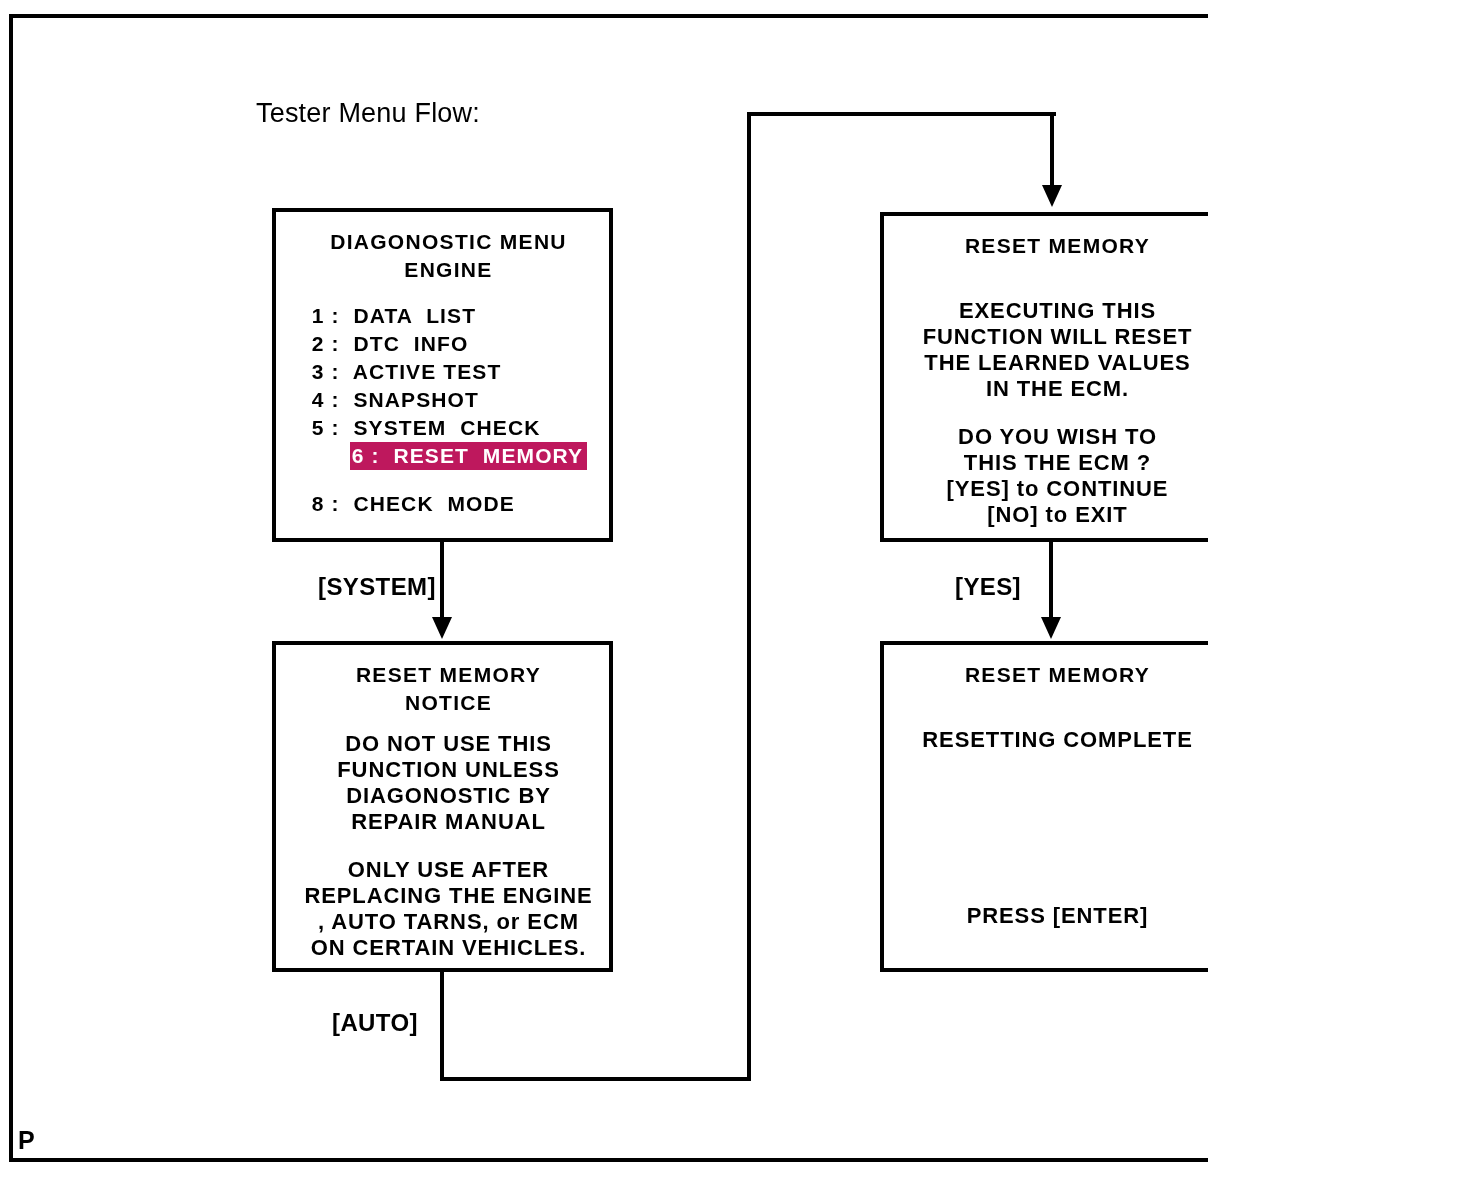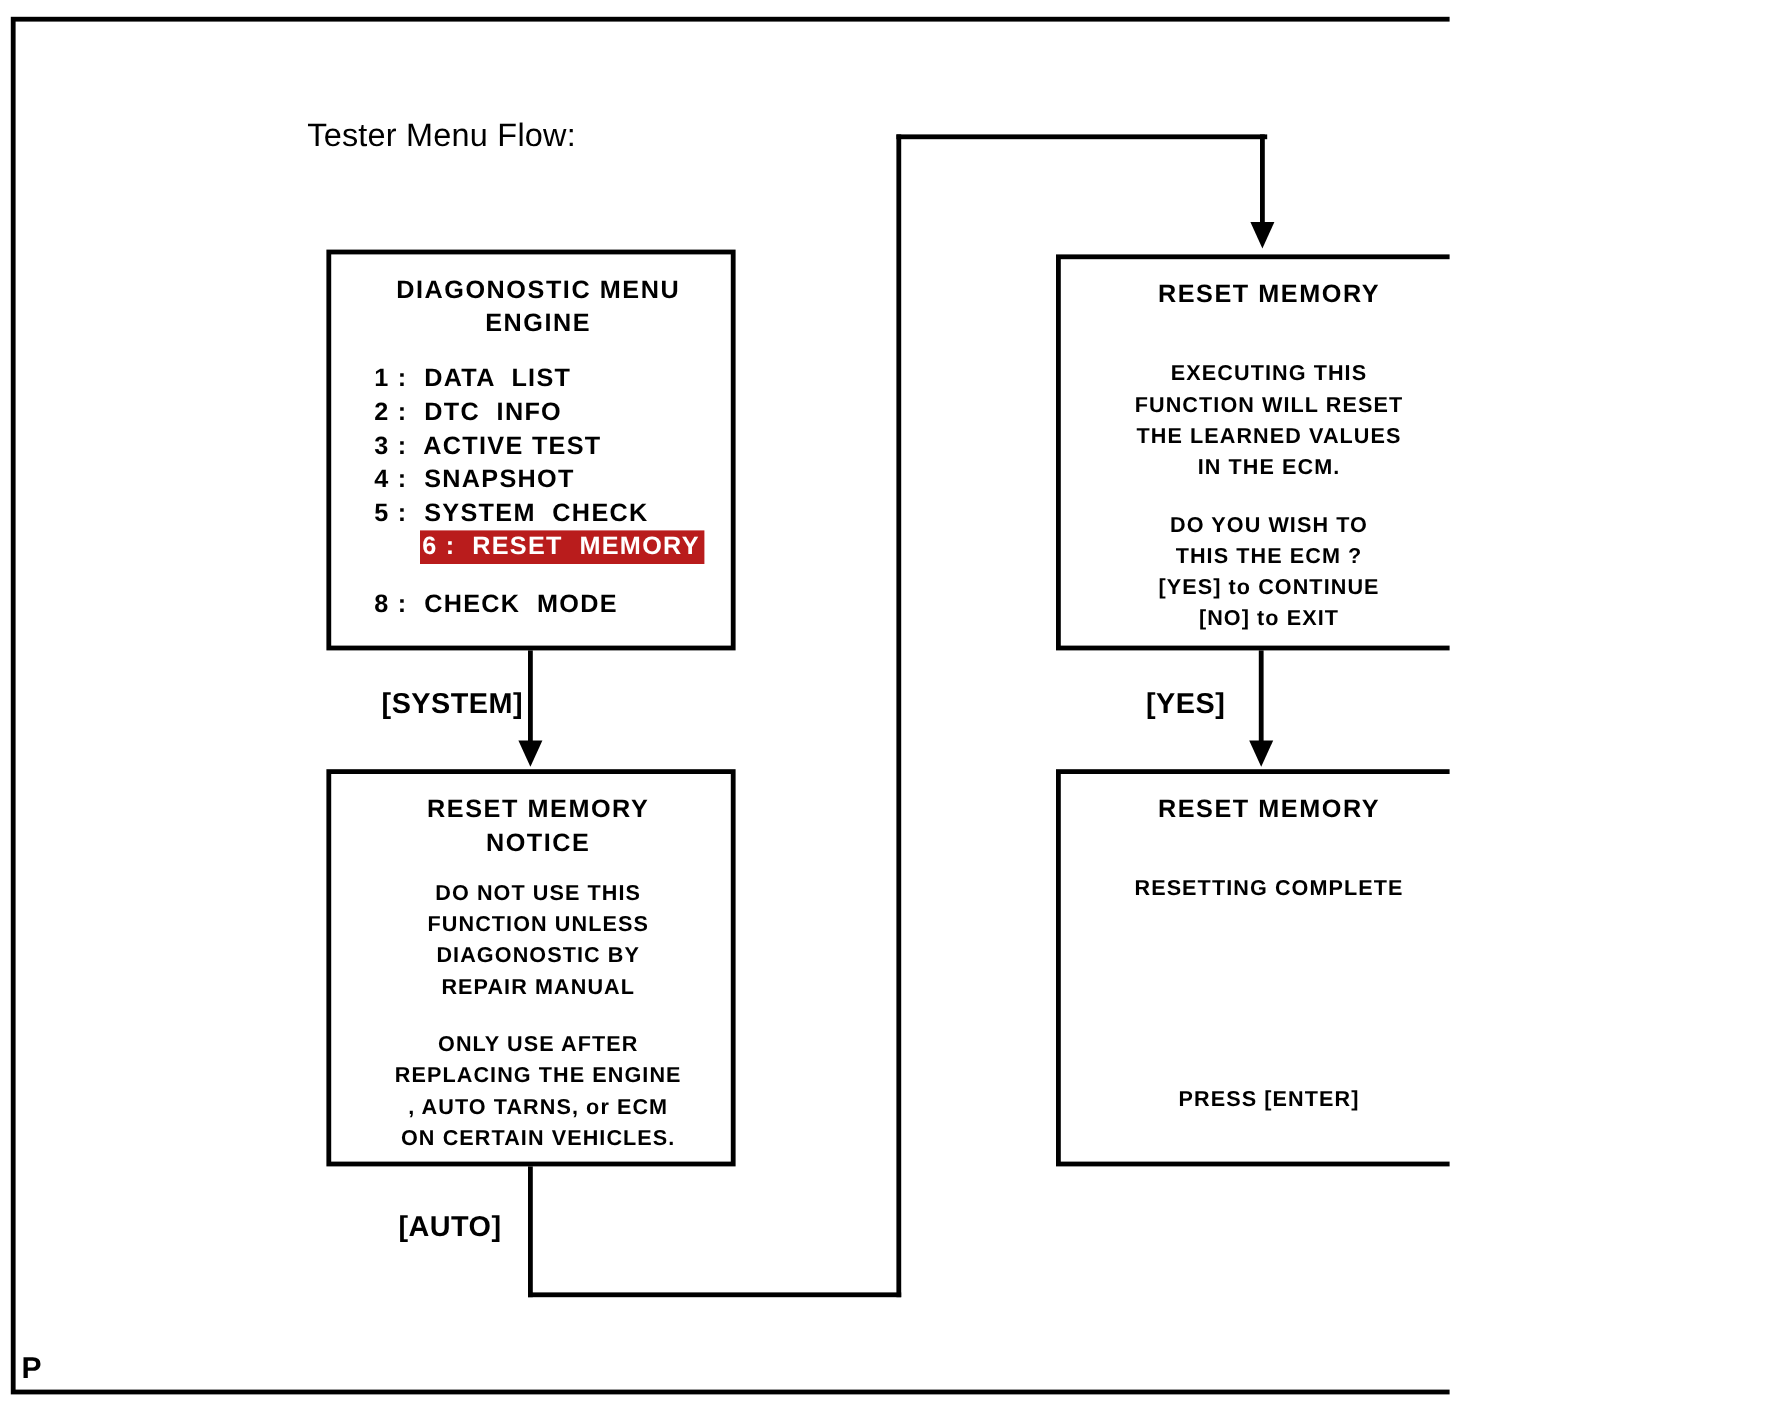--- a/index.html
+++ b/index.html
@@ -57,21 +57,21 @@
 
   .box-inner { padding: 16px 10px 0 10px; }
 
   .scr-title {
     font-size: 21px;
     font-weight: bold;
     line-height: 28px;
     letter-spacing: 1.3px;
   }
   .scr-line {
-    font-size: 18px;
+    font-size: 22px;
     font-weight: bold;
     line-height: 26px;
     letter-spacing: 0.9px;
   }
   .gap-sm { height: 14px; }
   .gap-md { height: 22px; }
   .gap-lg { height: 38px; }
 
   
   .menu-list {
@@ -81,21 +81,21 @@
   }
   .menu-row {
     font-size: 21px;
     font-weight: bold;
     line-height: 26px;
     letter-spacing: 1.1px;
     padding: 1px 4px 1px 2px;
     white-space: pre;
   }
   .menu-row.selected {
-    background: #b91c1c;
+    background: #be185d;
     color: #ffffff;
     margin-left: 40px;
   }
   .menu-spacer { height: 20px; }
 
   
   .vline {
     position: absolute;
     width: 4px;
     background: #000000;

